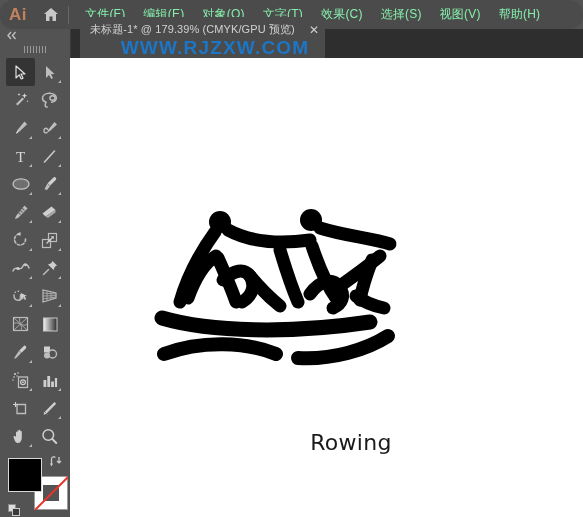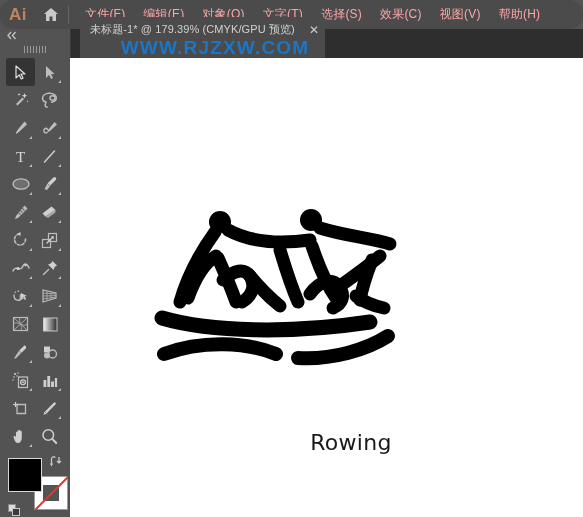--- a/index.html
+++ b/index.html
@@ -21,21 +21,21 @@
     color:#c2835c;font-size:17px;font-weight:bold;letter-spacing:.5px;
     font-family:"Liberation Sans",sans-serif;
   }
   .home-btn{
     width:30px;height:29px;display:flex;align-items:center;justify-content:center;
   }
   .home-btn svg{display:block;}
   .mb-div{width:1px;height:18px;background:#666;margin:0 7px 0 2px;}
   .menu-items{display:flex;align-items:center;height:29px;}
   .menu-item{
-    color:#fca5a5;font-size:12px;padding:0 9px;height:29px;
+    color:#86efac;font-size:12px;padding:0 9px;height:29px;
     display:flex;align-items:center;white-space:nowrap;letter-spacing:.2px;
   }
 
   
   .tabstrip{
     position:absolute;left:70px;top:29px;width:513px;height:29px;
     background:#2e2e2e;display:flex;align-items:flex-end;
   }
   .doc-tab{
     height:25px;background:#4b4b4b;display:flex;align-items:center;
@@ -150,22 +150,22 @@
       <svg width="16" height="15" viewBox="0 0 16 15">
         <path d="M8 1 L15 7 L13 7 L13 14 L9.5 14 L9.5 9.5 L6.5 9.5 L6.5 14 L3 14 L3 7 L1 7 Z" fill="#c8c8c8"></path>
       </svg>
     </div>
     <div class="mb-div"></div>
     <div class="menu-items">
       <div class="menu-item">文件(F)</div>
       <div class="menu-item">编辑(E)</div>
       <div class="menu-item">对象(O)</div>
       <div class="menu-item">文字(T)</div>
+      <div class="menu-item">效果(C)</div>
       <div class="menu-item">选择(S)</div>
-      <div class="menu-item">效果(C)</div>
       <div class="menu-item">视图(V)</div>
       <div class="menu-item">帮助(H)</div>
     </div>
   </div>
 
   <div class="tabstrip">
     <div class="doc-tab">
       <span class="doc-tab-title">未标题-1* @ 179.39% (CMYK/GPU 预览)</span>
       <span class="doc-tab-close">✕</span>
     </div>

